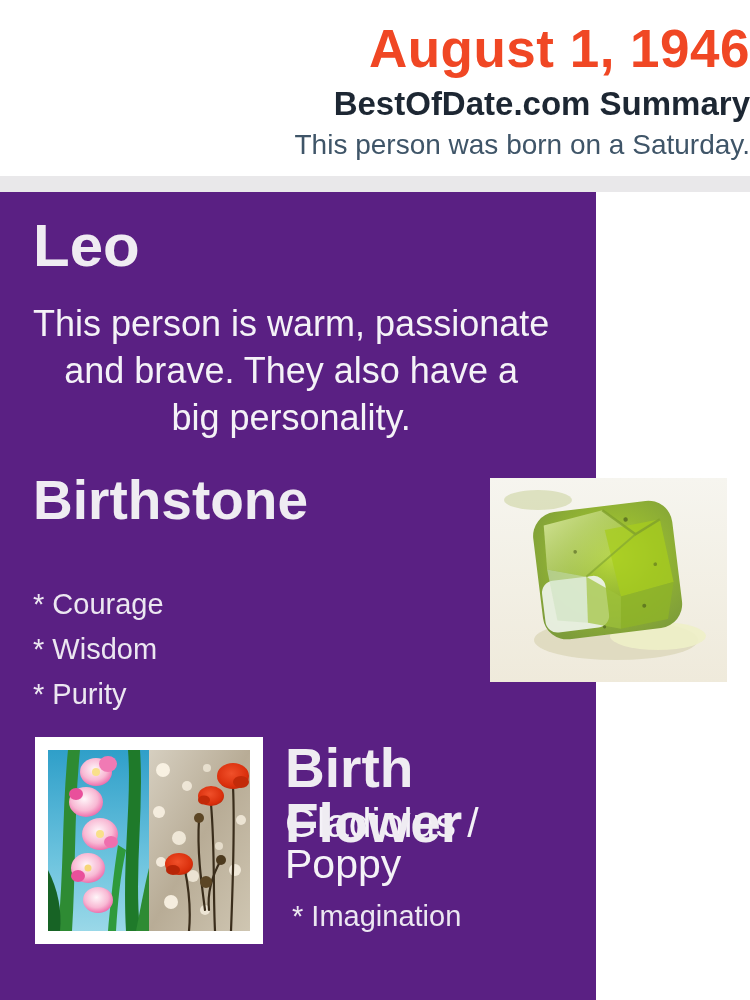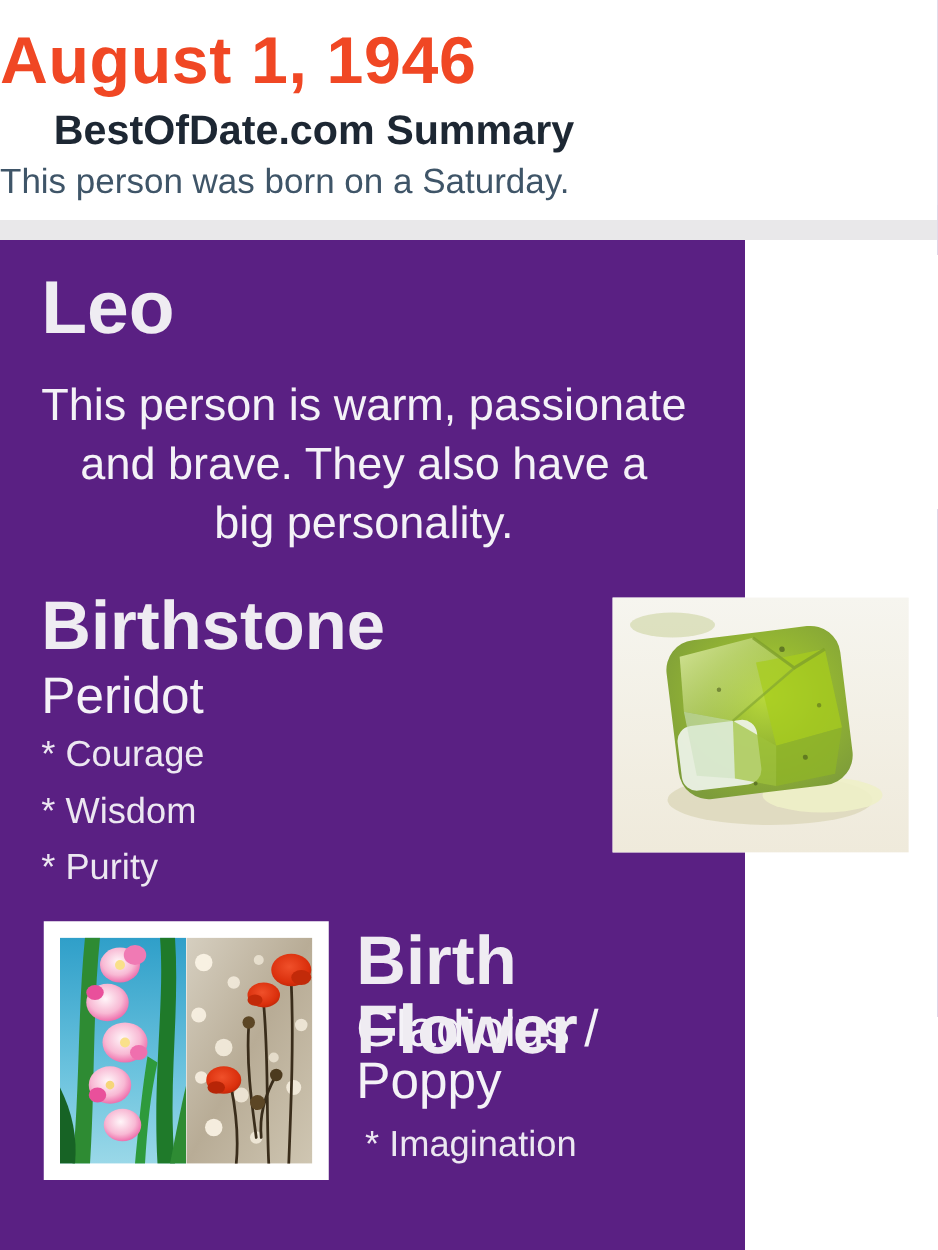--- a/index.html
+++ b/index.html
@@ -1,21 +1,21 @@
 <!DOCTYPE html>
 <html><head>
 <meta charset="utf-8">
 <style>
   html,body{margin:0;padding:0;background:#ffffff;}
   .page{
     position:relative;width:750px;height:1000px;overflow:hidden;
     background:#ffffff;font-family:"Liberation Sans", sans-serif;
   }
   
-  .header{position:absolute;top:0;left:0;width:750px;height:164px;text-align:left;background:#ffffff;}
+  .header{position:absolute;top:0;left:0;width:750px;height:164px;text-align:right;background:#ffffff;}
   .date-title{margin:0;padding-top:22px;font-size:53px;line-height:1.0;font-weight:700;color:#f04724;letter-spacing:0.5px;}
   .site-summary{margin:12px 0 0 0;font-size:33px;line-height:1.0;font-weight:700;color:#1d2733;padding-left:43px;}
   .day-note{margin:11px 0 0 0;font-size:28px;line-height:1.0;font-weight:400;color:#3f5568;}
   
   .divider{position:absolute;top:176px;left:0;width:750px;height:16px;background:#e9e8ea;}
   
   .panel{position:absolute;top:192px;left:0;width:596px;height:808px;background:#5a2083;}
   .panel .abs{position:absolute;}
   .zodiac-sign{left:33px;top:24px;font-size:60px;font-weight:700;color:#efecf2;line-height:1;}
   .zodiac-desc{left:33px;top:108px;font-size:36px;font-weight:400;color:#f4f2f7;line-height:47px;text-align:center;}
@@ -55,21 +55,20 @@
 
     <div class="abs zodiac-sign">Leo</div>
 
     <div class="abs zodiac-desc">
       <div>This person is warm, passionate</div>
       <div>and brave. They also have a</div>
       <div>big personality.</div>
     </div>
 
     <div class="abs h-big bs-heading">Birthstone</div>
-    <div class="abs h-sub bs-name">Peridot</div>
     <div class="abs trait bs-trait-0">* Courage</div>
     <div class="abs trait bs-trait-1">* Wisdom</div>
     <div class="abs trait bs-trait-2">* Purity</div>
 
     <div class="stone-card">
       <svg width="237" height="204" viewBox="0 0 237 204">
         <defs>
           <radialGradient id="gemBody" cx="55%" cy="40%" r="70%">
             <stop offset="0%" stop-color="#b9d93c"></stop>
             <stop offset="45%" stop-color="#96b832"></stop>

